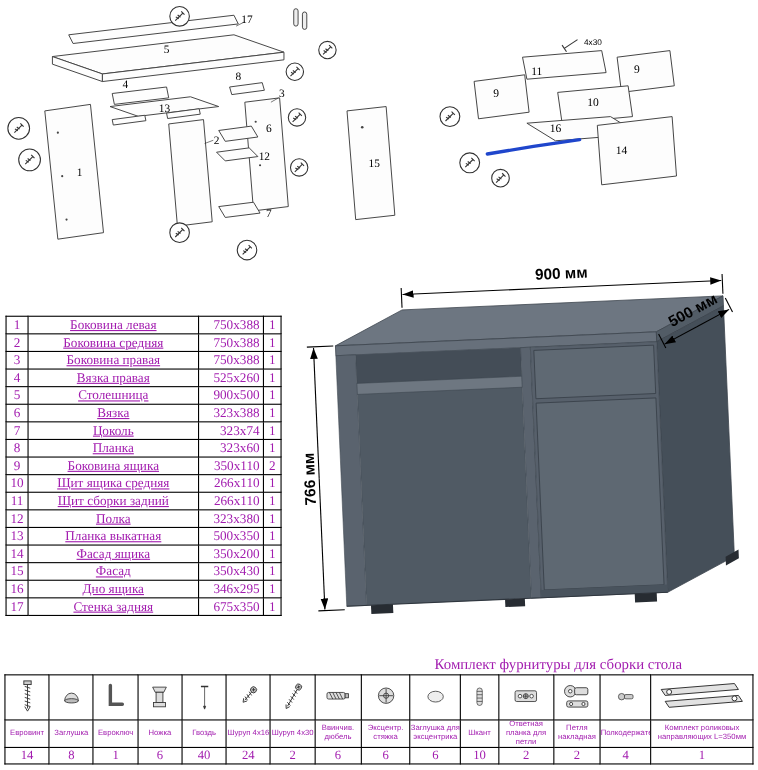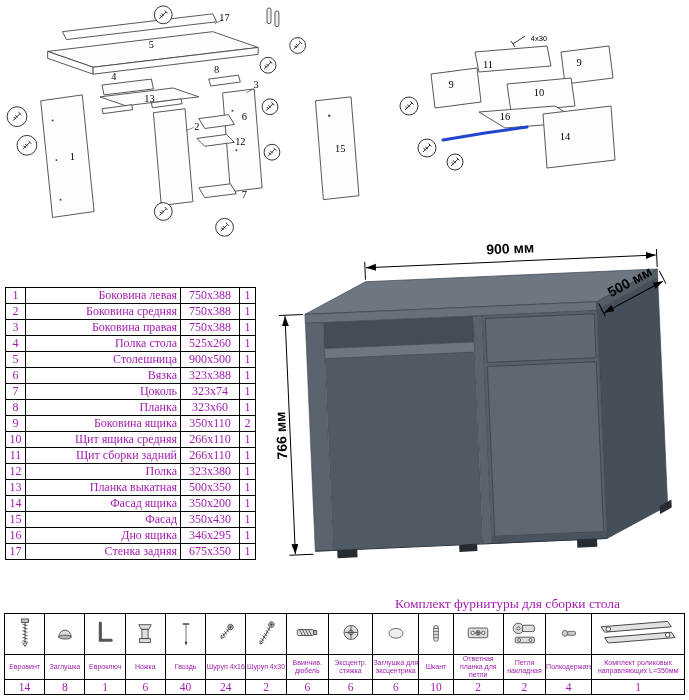--- a/index.html
+++ b/index.html
@@ -20,22 +20,22 @@
   .guide polyline{fill:none;stroke:#1f46cc;stroke-width:3;stroke-linecap:round;}
   .dot{fill:#444;}
 
   .dim line{stroke:#000;stroke-width:1;}
   .dim-label{font-family:"Liberation Sans",sans-serif;font-size:14px;font-weight:bold;fill:#000;}
 
   
   .parts-table{position:absolute;left:5px;top:287px;border-collapse:collapse;font-size:12px;background:#fff;}
   .parts-table td{border:1px solid #000;height:15px;line-height:15px;padding:0 3px;white-space:nowrap;}
   td.pt-num{width:15px;text-align:center;padding:0 2px;}
-  td.pt-name{width:148px;text-align:right;}
-  td.pt-size{width:52px;text-align:center;}
+  td.pt-name{width:148px;text-align:center;text-decoration:underline;}
+  td.pt-size{width:52px;text-align:right;}
   td.pt-qty{width:11px;text-align:center;padding:0 2px;}
 
   
   .hw-title{position:absolute;left:0;top:596px;width:620px;text-align:right;font-size:13.5px;}
   .hw-table{position:absolute;left:4px;top:613px;width:681px;border-collapse:collapse;table-layout:fixed;background:#fff;}
   .hw-table td{border:1px solid #000;text-align:center;vertical-align:middle;padding:0;overflow:hidden;}
   .hw-icon-cell{height:40px;}
   .hw-icon-cell svg{display:block;margin:1px auto;}
   .hw-name-cell{height:24px;font-family:"Liberation Sans",sans-serif;font-size:7px;line-height:1.15;padding:1px;}
   .hw-qty-cell{height:14px;font-size:11.5px;font-family:"Liberation Serif",serif;}
@@ -265,21 +265,21 @@
           <td class="pt-qty">1</td>
         </tr>
         <tr>
           <td class="pt-num">3</td>
           <td class="pt-name">Боковина правая</td>
           <td class="pt-size">750x388</td>
           <td class="pt-qty">1</td>
         </tr>
         <tr>
           <td class="pt-num">4</td>
-          <td class="pt-name">Полка стола</td>
+          <td class="pt-name">Вязка правая</td>
           <td class="pt-size">525x260</td>
           <td class="pt-qty">1</td>
         </tr>
         <tr>
           <td class="pt-num">5</td>
           <td class="pt-name">Столешница</td>
           <td class="pt-size">900x500</td>
           <td class="pt-qty">1</td>
         </tr>
         <tr>

